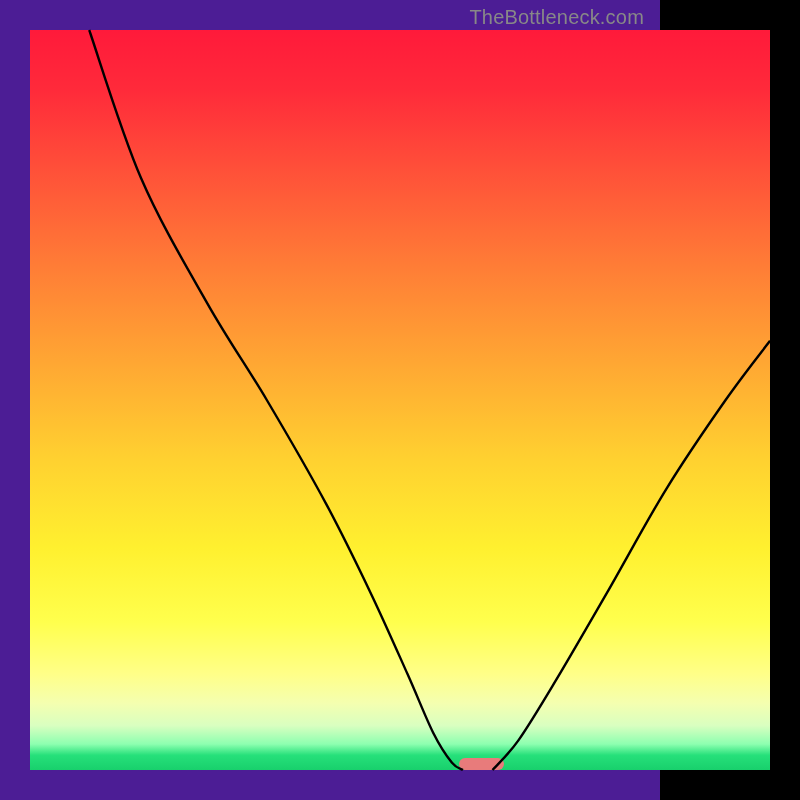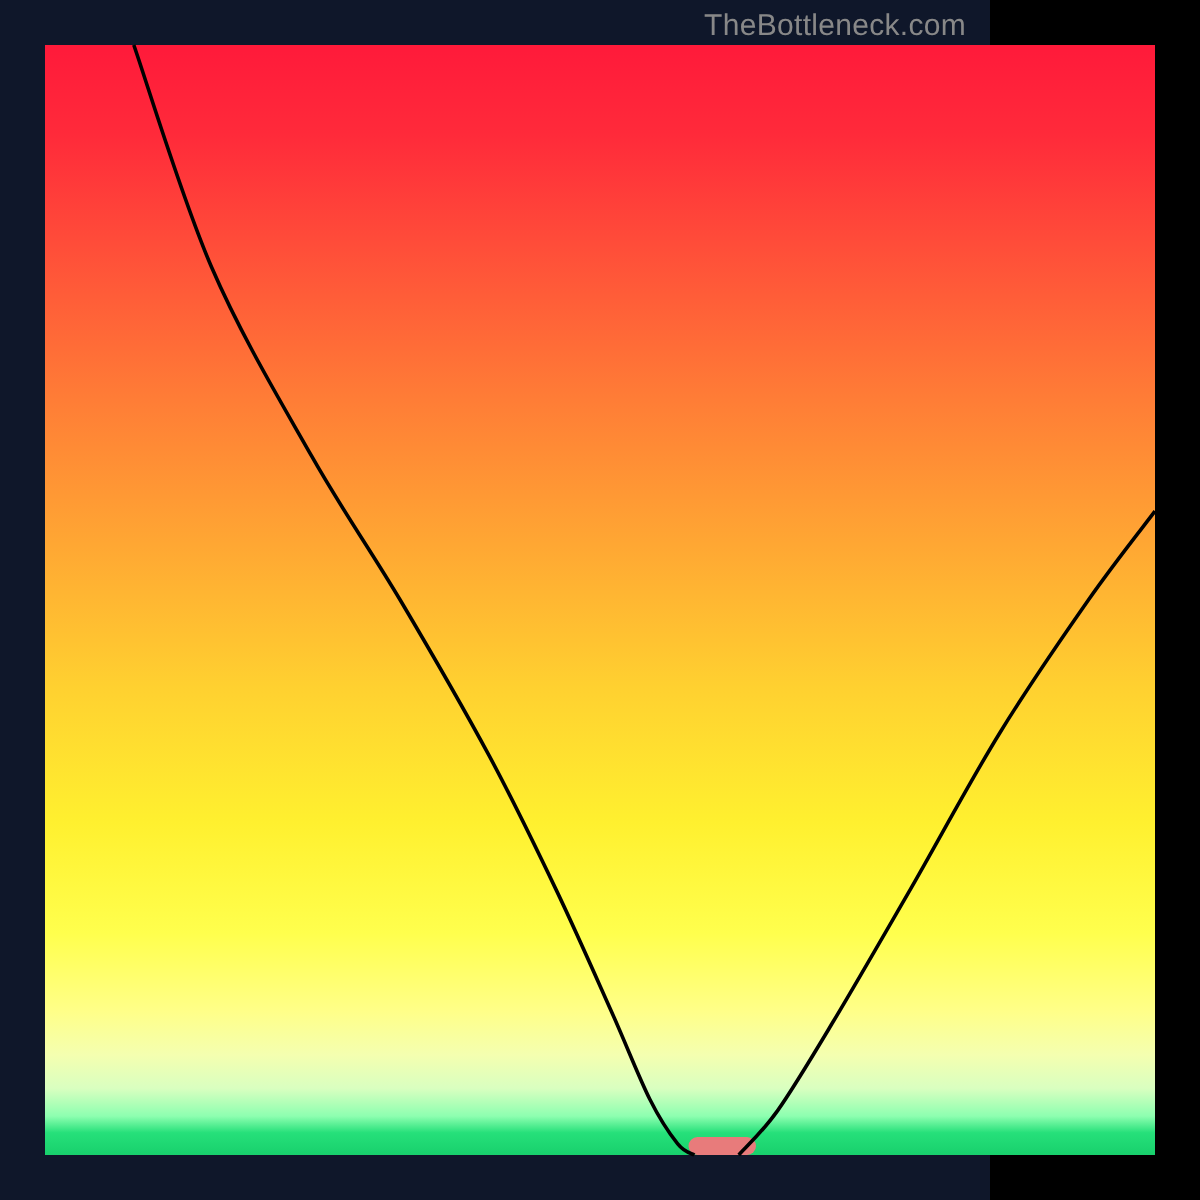--- a/index.html
+++ b/index.html
@@ -8,21 +8,21 @@
     width: 800px;
     height: 800px;
     background: #000;
     overflow: hidden;
     font-family: Arial, Helvetica, sans-serif;
   }
   .container {
     position: relative;
     width: 660px;
     height: 800px;
-    background: #0f172a;
+    background: #4c1d95;
   }
   .watermark {
     position: absolute;
     top: 6px;
     right: 16px;
     color: #888;
     font-size: 20px;
     font-weight: 500;
     letter-spacing: 0.2px;
     z-index: 20;

